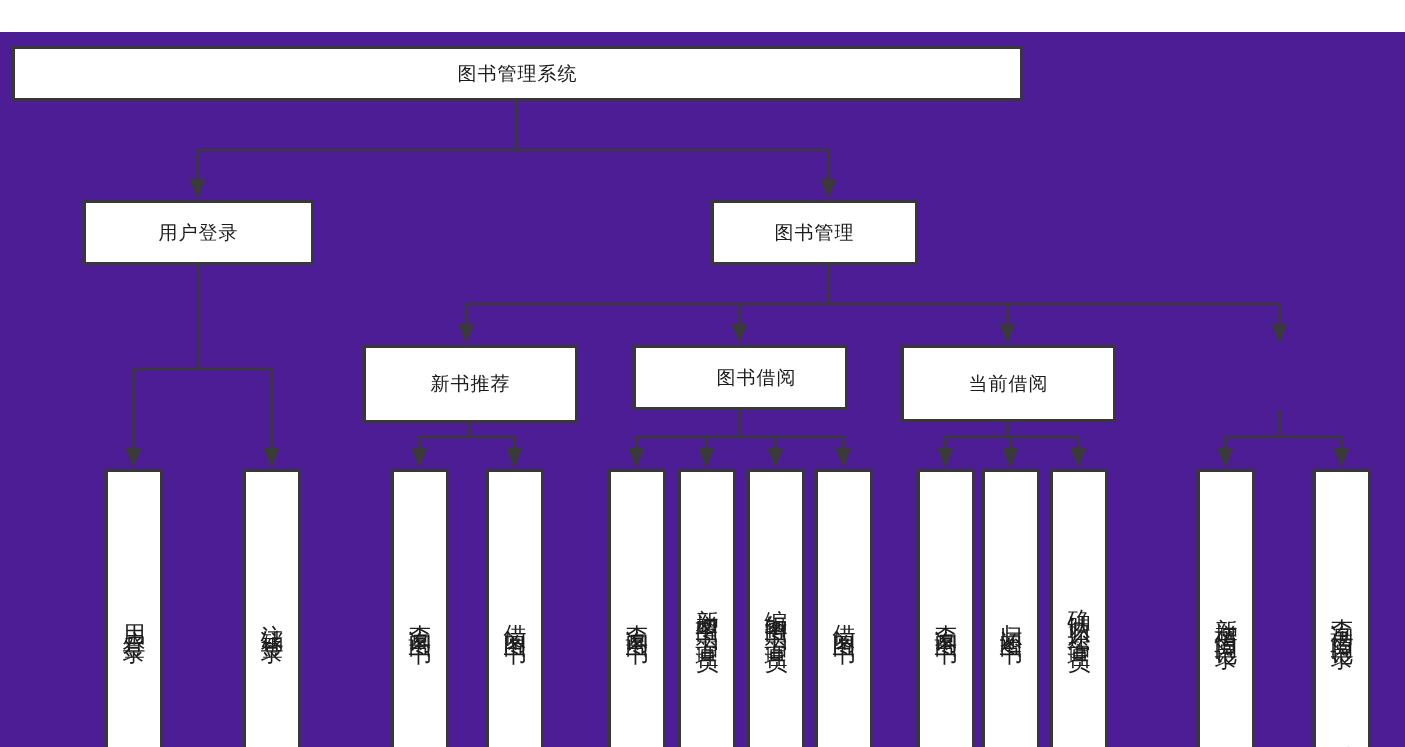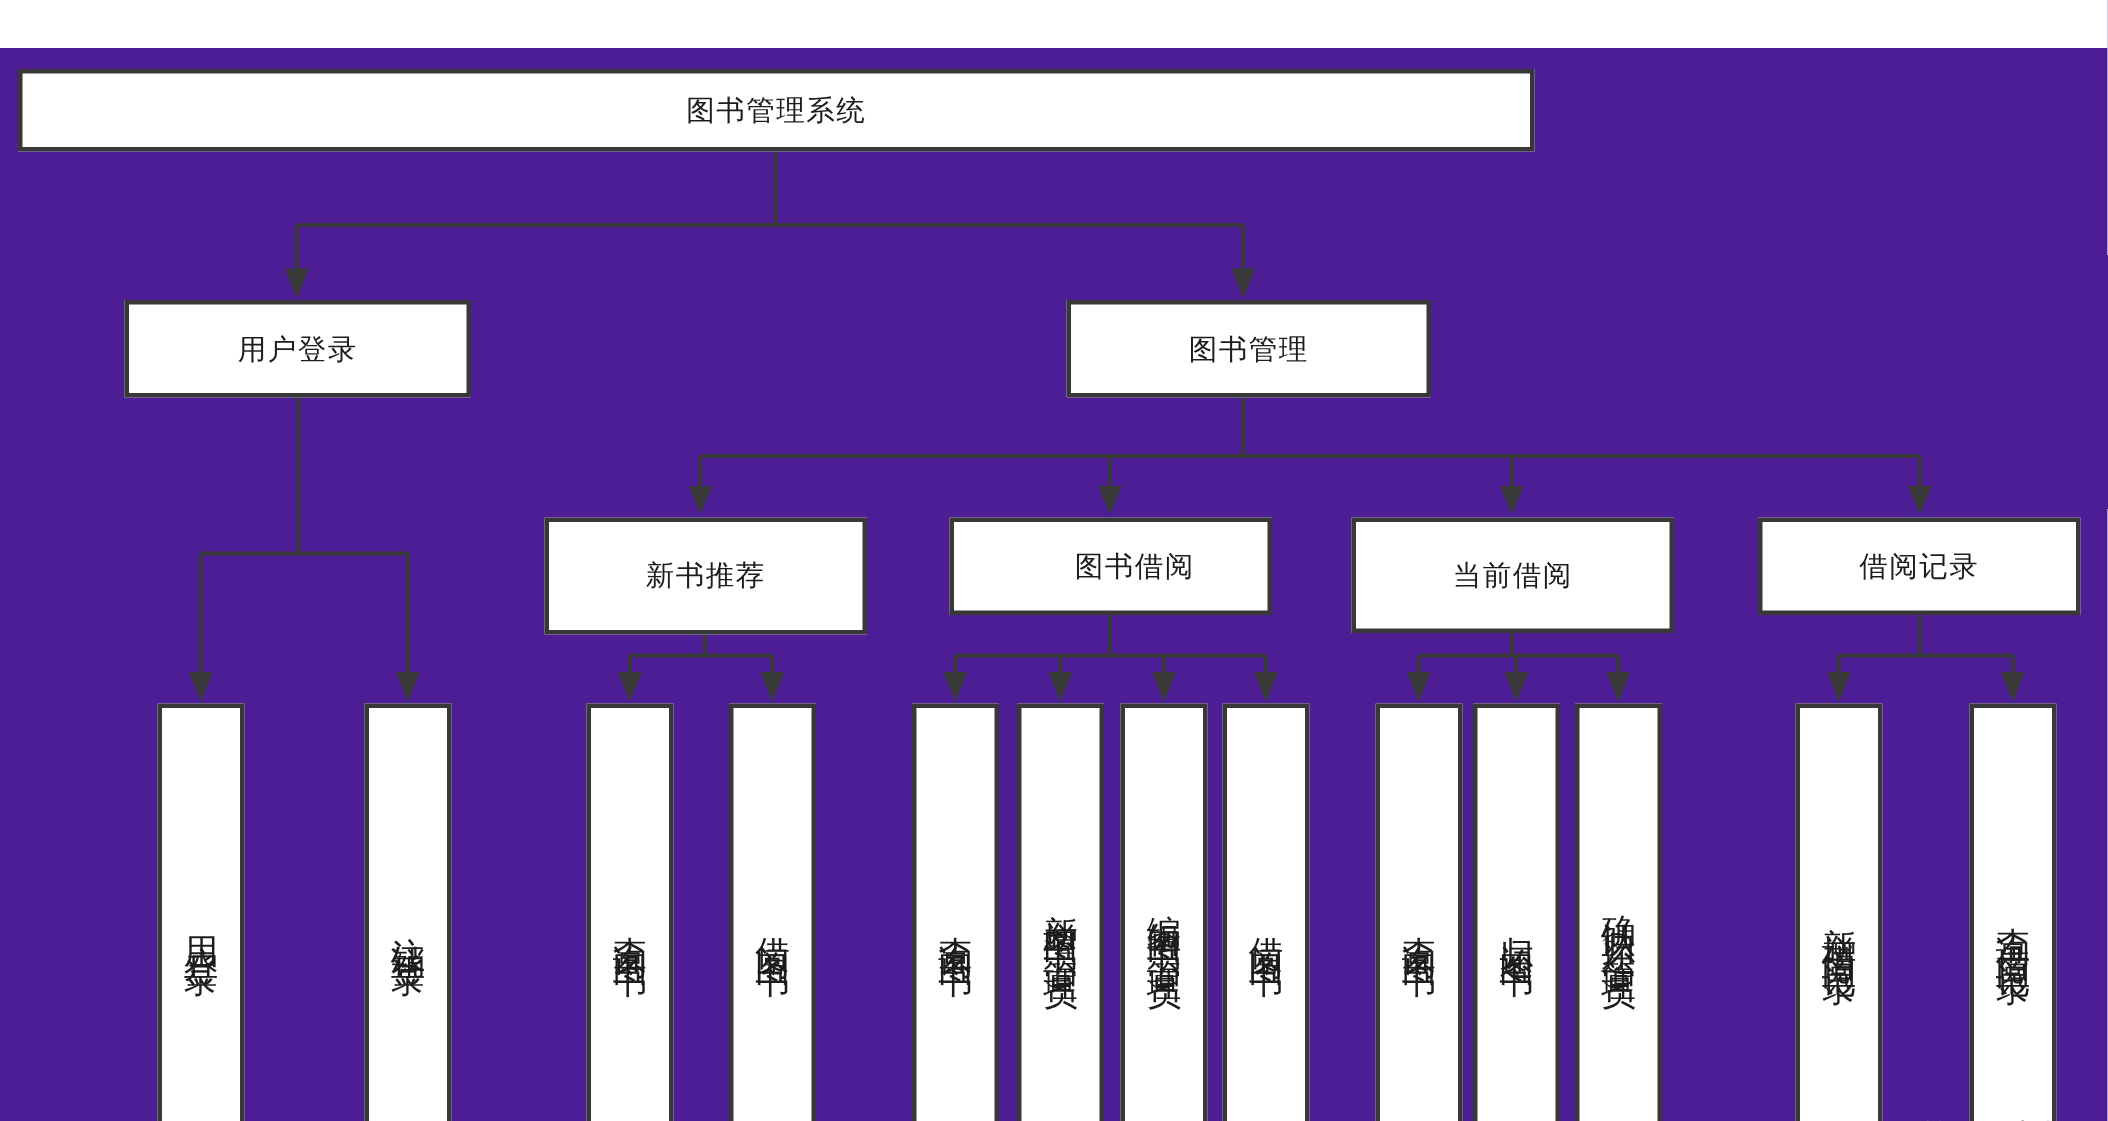--- a/index.html
+++ b/index.html
@@ -27,21 +27,21 @@
     writing-mode:vertical-rl;
     text-orientation:mixed;
     font-size:23px;
     letter-spacing:6px;
     line-height:1;
     white-space:nowrap;
   }
   
   #n-root          { left:12px;   top:14px;  width:1011px; height:55px; }
   #n-user-login    { left:83px;   top:168px; width:231px;  height:65px; }
-  #n-book-mgmt     { left:711px;  top:168px; width:243px;  height:65px; }
+  #n-book-mgmt     { left:711px;  top:168px; width:207px;  height:65px; }
   #n-new-book-rec  { left:363px;  top:313px; width:215px;  height:78px; }
   #n-book-borrow   { left:633px;  top:313px; width:215px;  height:65px;padding-left:32px; }
   #n-cur-borrow    { left:901px;  top:313px; width:215px;  height:77px; }
   #n-borrow-rec    { left:1172px; top:313px; width:215px;  height:65px; }
   .leaf            { top:437px; width:58px; height:298px; }
   #l-user-login    { left:105px; }
   #l-logout        { left:243px; }
   #l-rec-query     { left:391px; }
   #l-rec-borrow    { left:486px; }
   #l-bb-query      { left:608px; }
@@ -121,23 +121,20 @@
 
   <div class="box hbox" id="n-new-book-rec">
     <span>新书推荐</span>
   </div>
   <div class="box hbox" id="n-book-borrow">
     <span>图书借阅</span>
   </div>
   <div class="box hbox" id="n-cur-borrow">
     <span>当前借阅</span>
   </div>
-  <div class="box hbox" id="n-borrow-rec">
-    <span>借阅记录</span>
-  </div>
 
   <div class="box vbox leaf" id="l-user-login">
     <span class="vtext">用户登录</span>
   </div>
   <div class="box vbox leaf" id="l-logout">
     <span class="vtext">注销登录</span>
   </div>
   <div class="box vbox leaf" id="l-rec-query">
     <span class="vtext">查询图书</span>
   </div>

